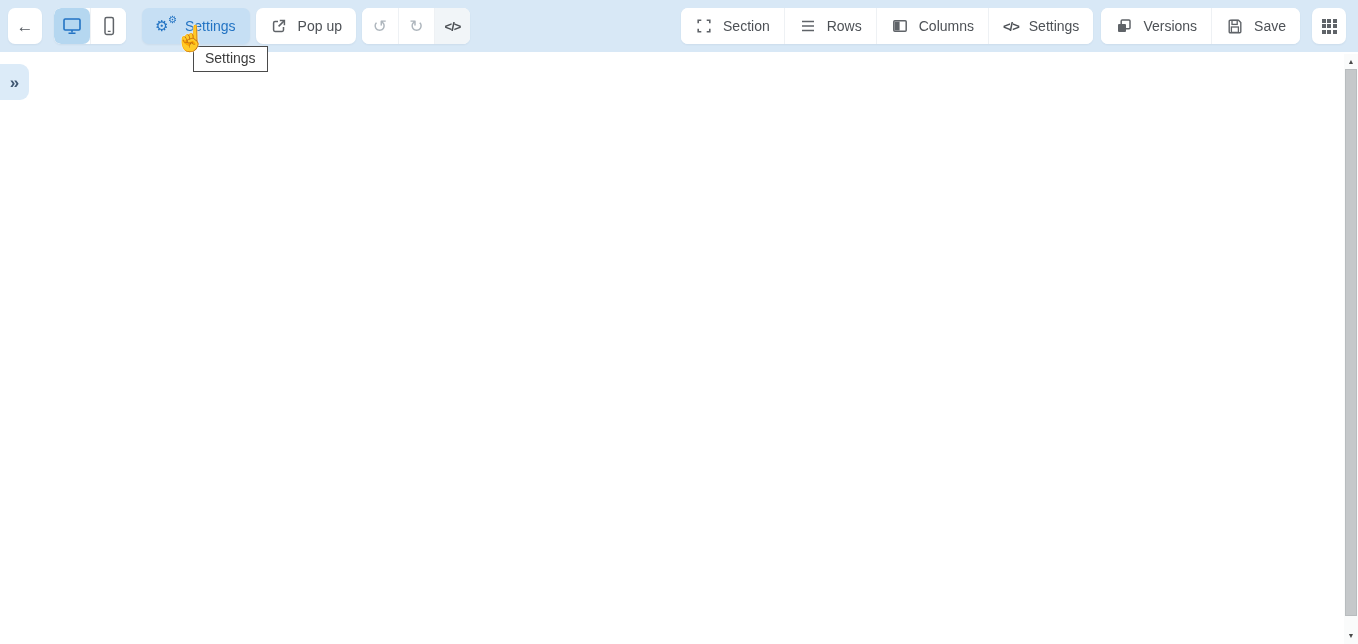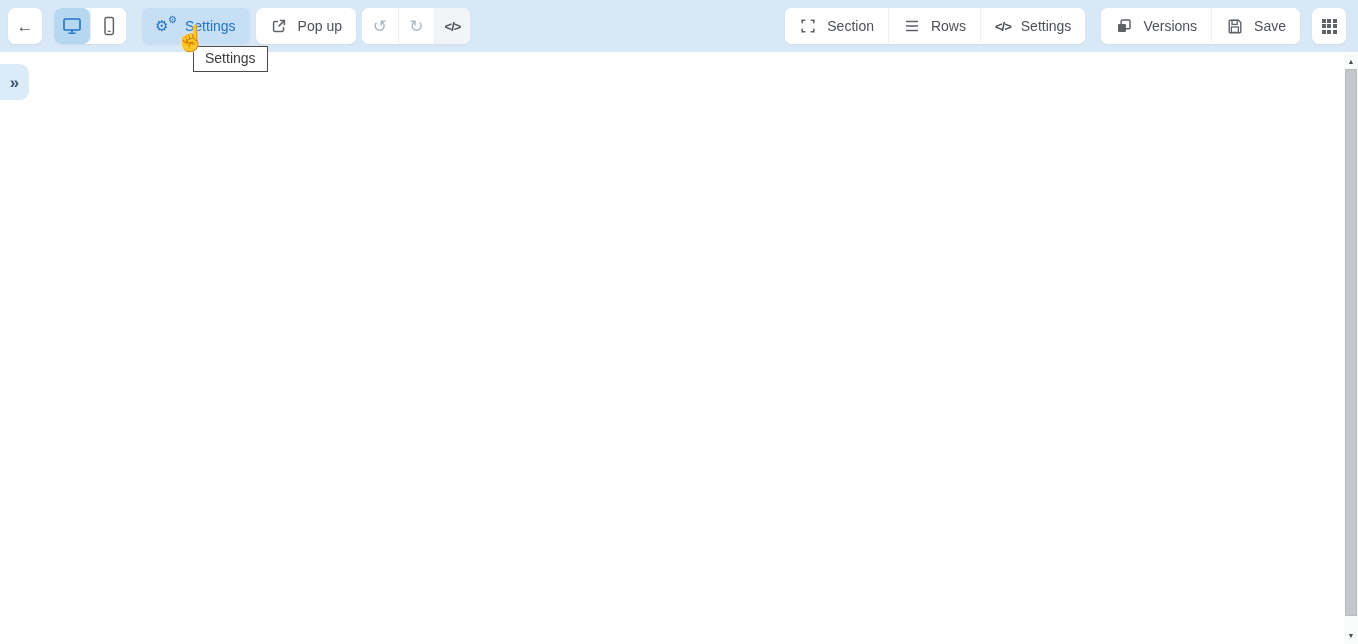--- a/index.html
+++ b/index.html
@@ -45,21 +45,21 @@
     display: inline-flex; align-items: stretch;
     box-shadow: 0 1px 2px rgba(40,70,100,.07);
     overflow: hidden;
   }
   .group .btn { border-radius: 0; box-shadow: none; height: 36px; }
   .group .btn + .btn { border-left: 1px solid #eef1f4; }
 
   .ml6  { margin-left: 6px; }
   .ml12 { margin-left: 12px; }
   .ml16 { margin-left: 16px; }
-  .ml8  { margin-left: 16px; }
+  .ml8  { margin-left: 8px; }
   .mla  { margin-left: auto; }
 
   .seg { width: 36px; padding: 0; background: #ffffff; }
   .seg.active { background: #b5d7f0; border-radius: 7px; }
 
   .btn.selected { background: #c6dff4; color: #2273c3; }
 
   .glyph-back { font-size: 17px; color: #555a60; line-height: 1; }
   .gears { position: relative; width: 19px; height: 18px; display: inline-block; }
   .gears .g-big   { position: absolute; left: -1px; top: 0px; font-size: 15px; color: #2273c3; line-height: 18px; }
@@ -206,20 +206,27 @@
     </button>
     <button class="btn">
       <svg width="18" height="18" viewBox="0 0 18 18">
         <line x1="3" y1="4.5" x2="15" y2="4.5" stroke="#5f6368" stroke-width="1.7"></line>
         <line x1="3" y1="9" x2="15" y2="9" stroke="#5f6368" stroke-width="1.7"></line>
         <line x1="3" y1="13.5" x2="15" y2="13.5" stroke="#5f6368" stroke-width="1.7"></line>
       </svg>
       <span>Rows</span>
     </button>
     <button class="btn">
+      <svg width="18" height="18" viewBox="0 0 18 18">
+        <rect x="2.8" y="3.8" width="12.4" height="10.4" rx="1" fill="none" stroke="#5f6368" stroke-width="1.5"></rect>
+        <rect x="3.6" y="4.6" width="5" height="8.8" fill="#5f6368"></rect>
+      </svg>
+      <span>Columns</span>
+    </button>
+    <button class="btn">
       <span class="glyph-code">&lt;/&gt;</span>
       <span>Settings</span>
     </button>
   </div>
 
   <div class="group ml8">
     <button class="btn">
       <svg width="18" height="18" viewBox="0 0 18 18">
         <rect x="6.2" y="3" width="8.8" height="8.8" rx="1" fill="none" stroke="#5f6368" stroke-width="1.5"></rect>
         <rect x="3" y="7" width="8" height="8" rx="1" fill="#5f6368"></rect>

